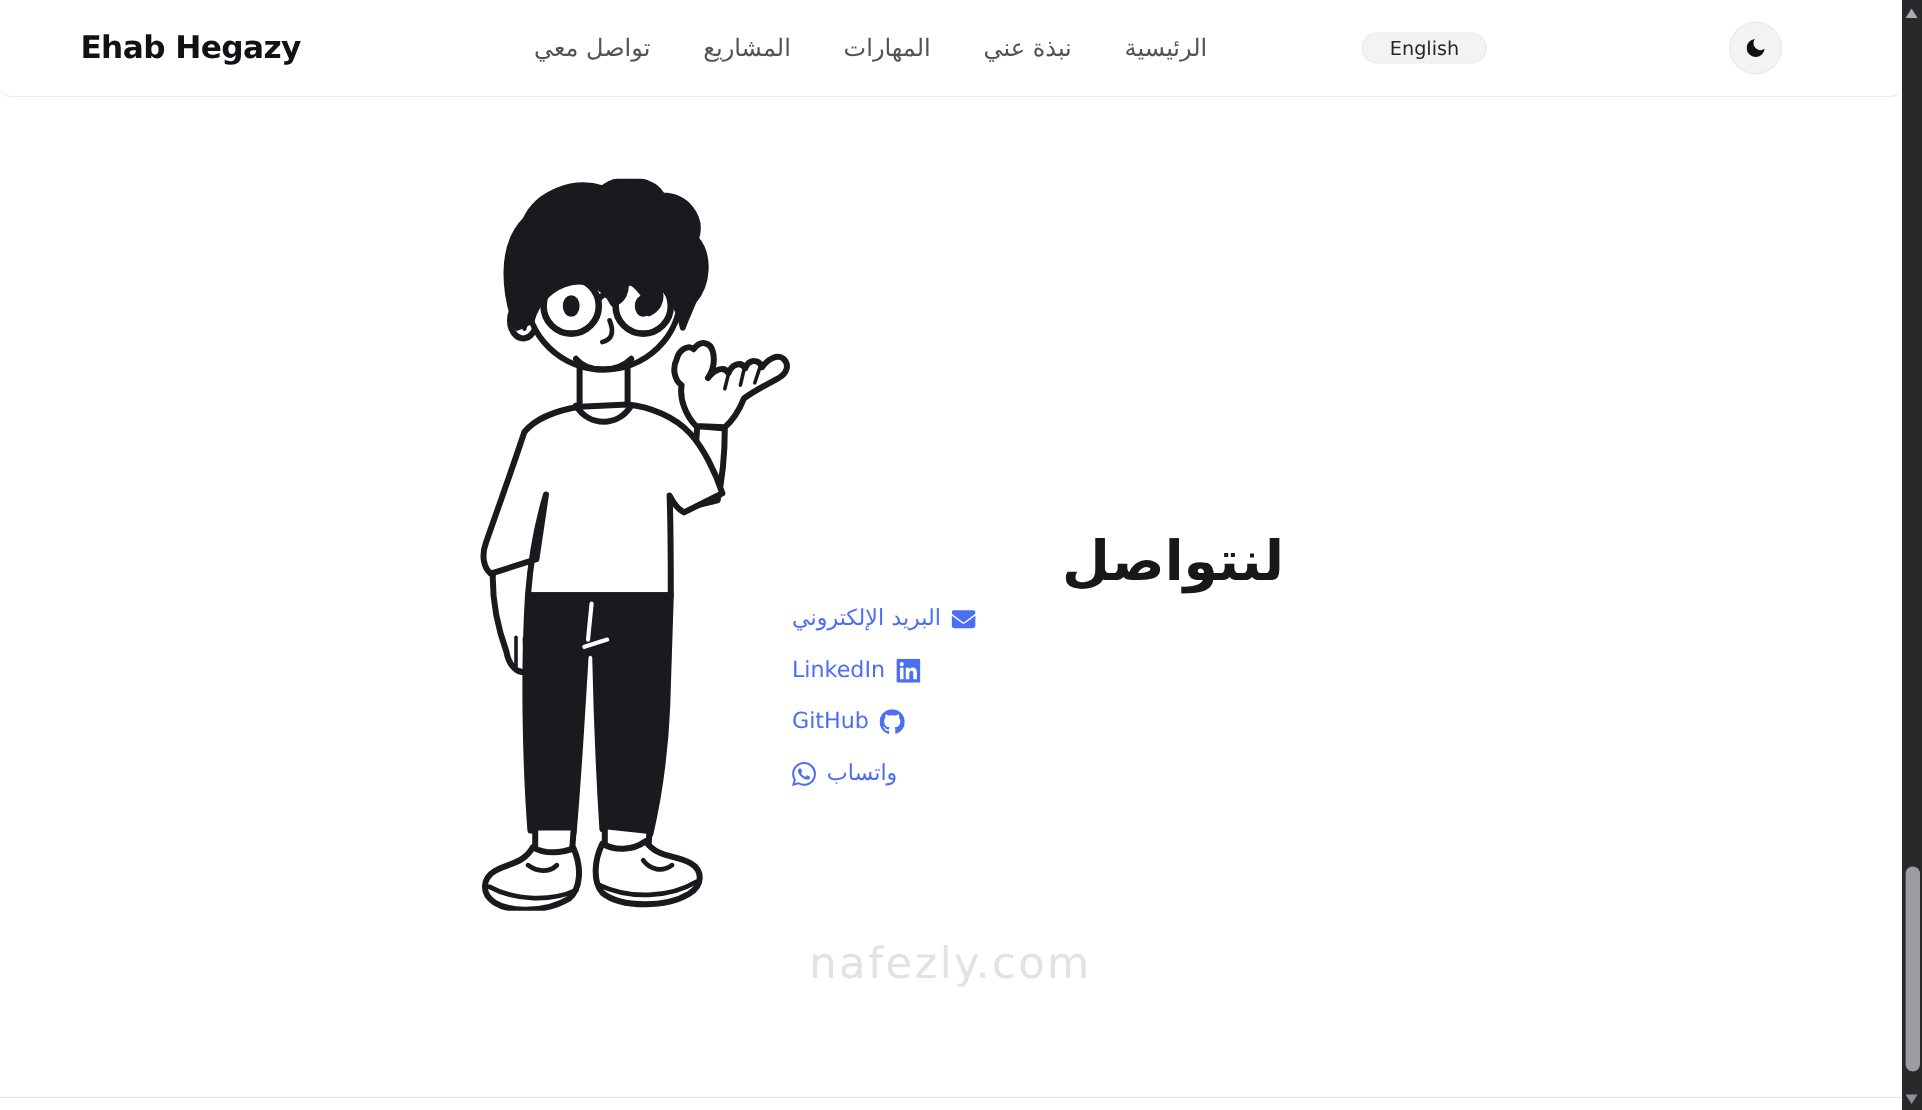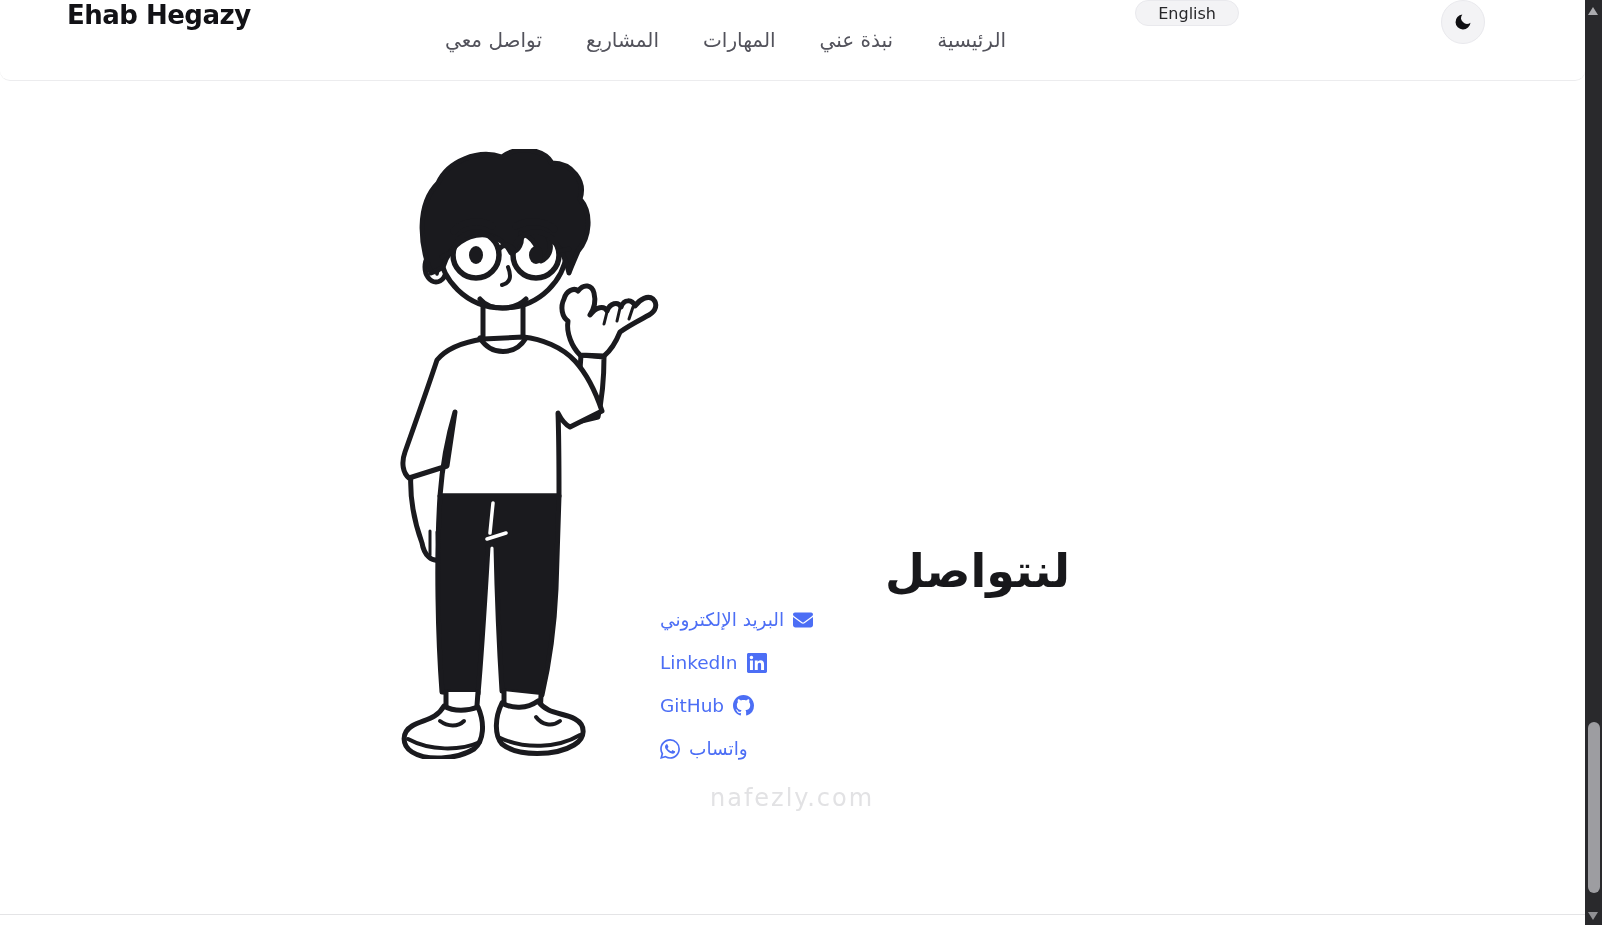--- a/index.html
+++ b/index.html
@@ -7,21 +7,21 @@
   body {
     position:relative;
     background:#ffffff;
     font-family:"DejaVu Sans", sans-serif;
     color:#1a1a1e;
   }
   
   .header {
     position:relative;
     width:1585px; height:81px;
-    display:flex; align-items:flex-start;
+    display:flex; align-items:center;
     padding:0 100px 0 67px;
     border-bottom:1px solid #ececee;
     background:#fff;
     border-radius:10px;
   }
   .brand {
     font-size:26px; font-weight:bold; letter-spacing:-0.5px;
     color:#121216; white-space:nowrap; cursor:pointer;
   }
   .nav {
@@ -48,21 +48,21 @@
     width:44px; height:44px; border-radius:50%;
     background:#f3f3f5; border:1px solid #e9e9ed;
     display:flex; align-items:center; justify-content:center;
     cursor:pointer;
   }
   .theme-btn svg { width:20px; height:20px; fill:#101013; }
   
   .main {
     position:relative;
     width:1335px;
-    display:flex; align-items:flex-end;
+    display:flex; align-items:center;
   }
   .illus { margin:68px 0 0 390px; width:270px; height:610px; }
   .illus svg { display:block; width:270px; height:610px; }
   .text-block {
     direction:rtl; text-align:right;
     width:450px;
     margin:255px 265px 0 auto;
   }
   .text-block h1 {
     font-size:46px; font-weight:bold; color:#18181b;
@@ -86,21 +86,21 @@
   .links a svg { width:20px; height:20px; fill:currentColor; flex:none; }
   .links a svg.gh { width:21px; height:21px; }
   
   .watermark {
     position:absolute; left:792px; top:783px;
     transform:translateX(-50%);
     text-align:center; color:#e2e2e4;
     pointer-events:none; user-select:none; line-height:1;
   }
   .wm-logo { font-size:92px; font-weight:bold; }
-  .wm-site { font-size:24px; letter-spacing:2px; margin-top:3px; }
+  .wm-site { font-size:36px; letter-spacing:2px; margin-top:3px; }
   
   .bottom-line {
     position:absolute; left:0; top:914px;
     width:1585px; height:1px; background:#e4e4e6;
   }
   
   .scrollbar {
     position:absolute; right:0; top:0;
     width:17px; height:925px; background:#29292c;
   }

